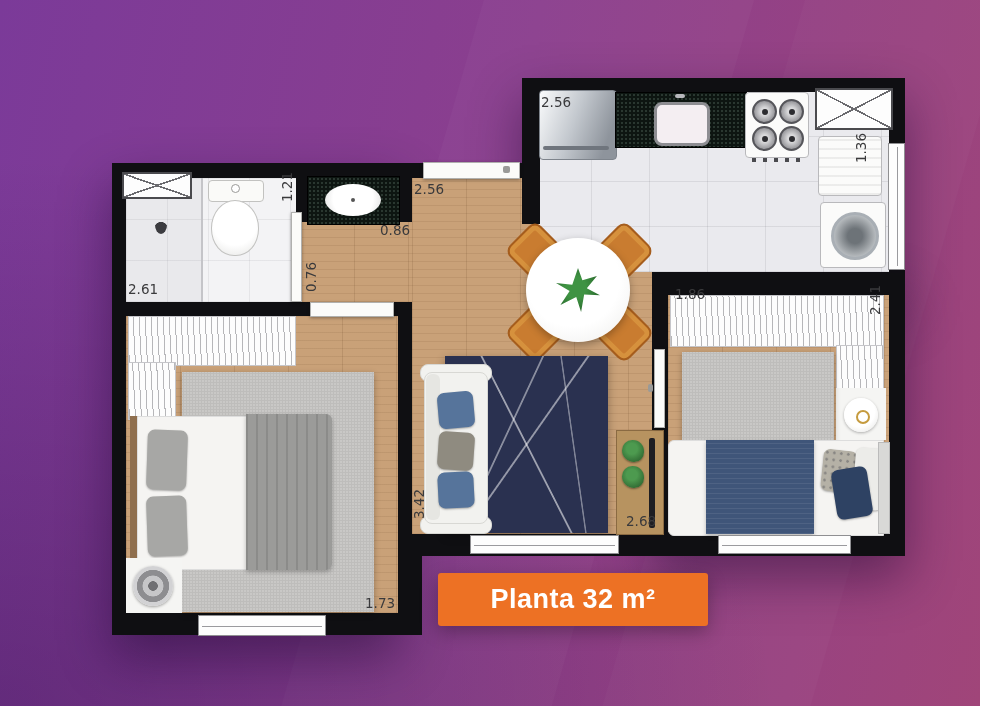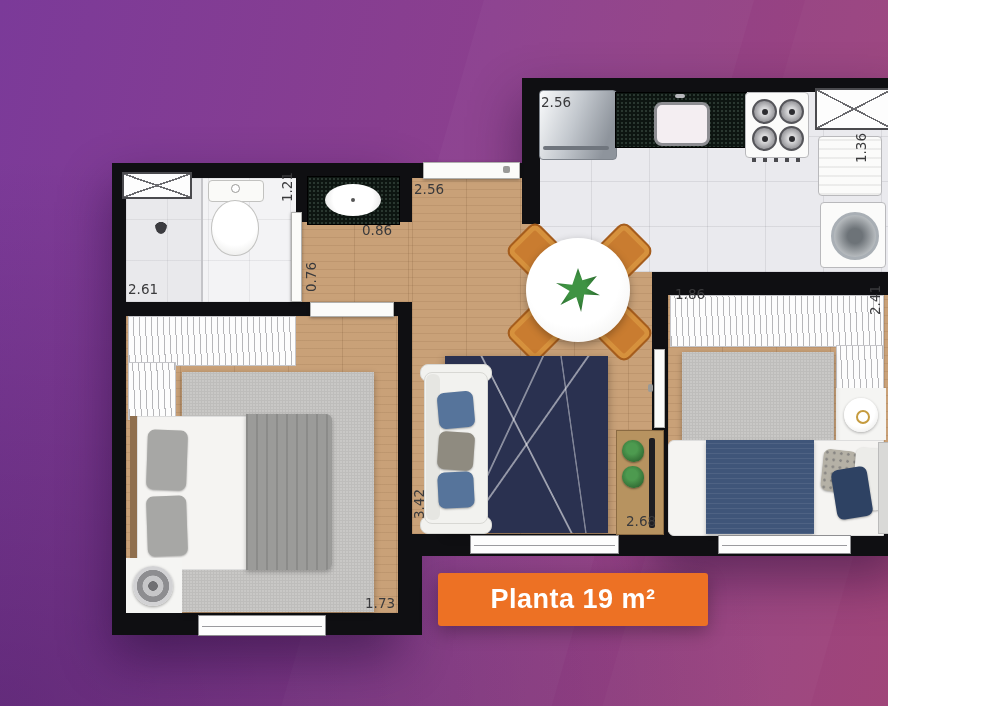--- a/index.html
+++ b/index.html
@@ -1,21 +1,21 @@
 <!DOCTYPE html>
 <html style="--badge-bg: #ed7124; --bg-left: #7b3a99; --bg-right: #a04579; --wall: #0f0f12; --rug-navy: #2a3150; --rug-gray: #c9c8c6; --chair-orange: #c97c30; --label-text: #3a3a3c;"><head>
 <meta charset="utf-8">
 <style>
   :root{
     --badge-bg:#ed7124; --wall:#0f0f12; --label-text:#3a3a3c;
     --bg-left:#7b3a99; --bg-right:#a04579;
   }
   html,body{margin:0;padding:0;}
   body{font-family:"Liberation Sans",sans-serif;}
-  .stage{position:relative;width:888px;height:706px;overflow:hidden;
+  .stage{position:relative;width:980px;height:706px;overflow:hidden;
     background:linear-gradient(102deg,var(--bg-left) 0%,#8b3f8e 48%,var(--bg-right) 100%);}
   .a{position:absolute;}
   .bgshape{position:absolute;pointer-events:none;}
   .blk{background:var(--wall);}
   .shadowed{box-shadow:0 22px 48px rgba(25,5,45,.45);}
   .wood{background-color:#c9a178;background-image:
     repeating-linear-gradient(0deg,rgba(90,55,25,.10) 0 1px,transparent 1px 8px),
     repeating-linear-gradient(90deg,rgba(90,55,25,.14) 0 1px,transparent 1px 54px);}
   .tile{background-color:#eaeaee;background-image:
     repeating-linear-gradient(0deg,rgba(60,60,70,.10) 0 1px,transparent 1px 45px),
@@ -161,27 +161,27 @@
     <div class="a pillow" style="left:854px;top:448px;width:30px;height:62px;background:#ecece9;transform:rotate(4deg);"></div>
     <div class="a pillow" style="left:834px;top:468px;width:36px;height:50px;background:#2e4263;transform:rotate(-9deg);"></div>
     <div class="a" style="left:878px;top:442px;width:10px;height:90px;background:#d9d9d7;border:1px solid #bbb;"></div>
     <div class="a door" style="left:654px;top:349px;width:9px;height:77px;"></div>
     <div class="a" style="left:648px;top:384px;width:5px;height:8px;background:#9a9a98;border-radius:2px;"></div>
     <div class="a win" style="left:718px;top:535px;width:131px;height:17px;"></div>
 
     <span class="meas" style="left:541px;top:94px;">2.56</span>
     <span class="meas v" style="left:853px;top:133px;">1.36</span>
     <span class="meas" style="left:414px;top:181px;">2.56</span>
-    <span class="meas" style="left:362px;top:222px;">0.86</span>
+    <span class="meas" style="left:380px;top:222px;">0.86</span>
     <span class="meas v" style="left:279px;top:172px;">1.21</span>
     <span class="meas" style="left:128px;top:281px;">2.61</span>
     <span class="meas v" style="left:303px;top:262px;">0.76</span>
     <span class="meas v" style="left:411px;top:489px;">3.42</span>
     <span class="meas" style="left:626px;top:513px;">2.68</span>
     <span class="meas" style="left:365px;top:595px;">1.73</span>
     <span class="meas" style="left:675px;top:286px;">1.86</span>
     <span class="meas v" style="left:867px;top:285px;">2.41</span>
   </div>
 
   <div class="a badge" style="left:438px;top:573px;width:270px;height:53px;">
-    <span>Planta 19 m²</span>
+    <span>Planta 32 m²</span>
   </div>
 </div>
 
 </body></html>

